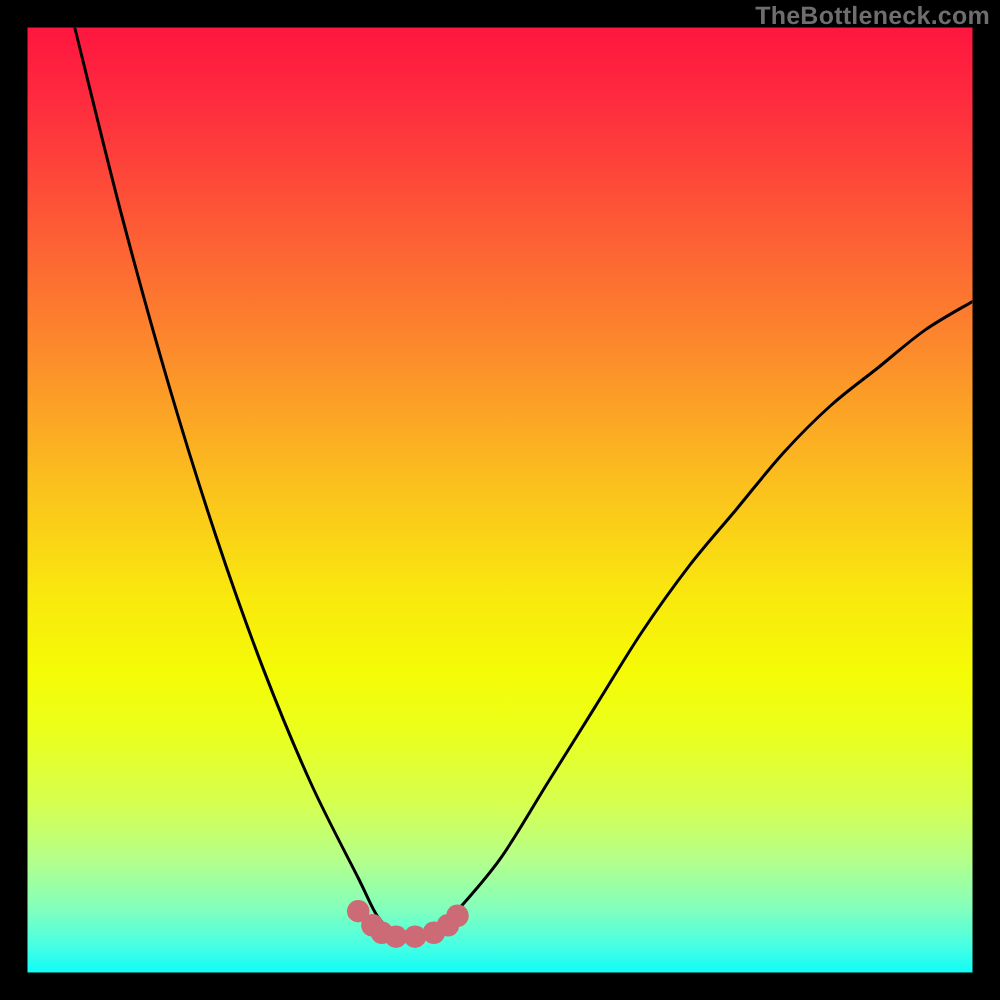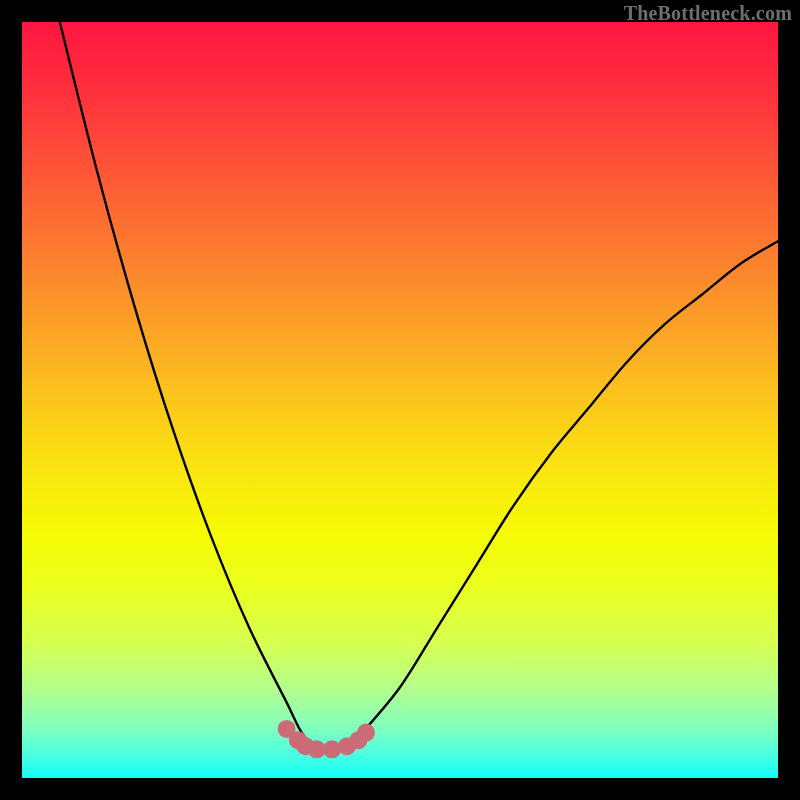--- a/index.html
+++ b/index.html
@@ -34,21 +34,20 @@
     );
   }
   .watermark {
     position: absolute;
     top: 2px;
     right: 8px;
     font-size: 20px;
     font-weight: 600;
     color: #6e6e6e;
     letter-spacing: 0.2px;
-    font-family: Liberation Serif, serif;
   }
   svg.curve {
     position: absolute;
     left: 0;
     top: 0;
     width: 756px;
     height: 756px;
   }
 </style>
 </head>

